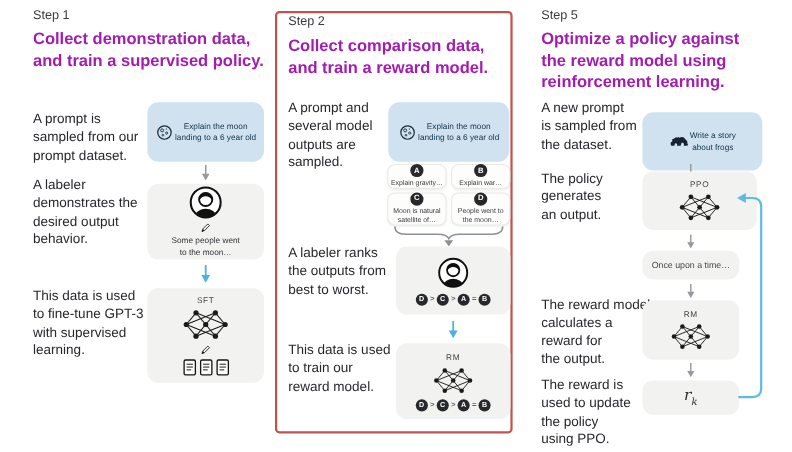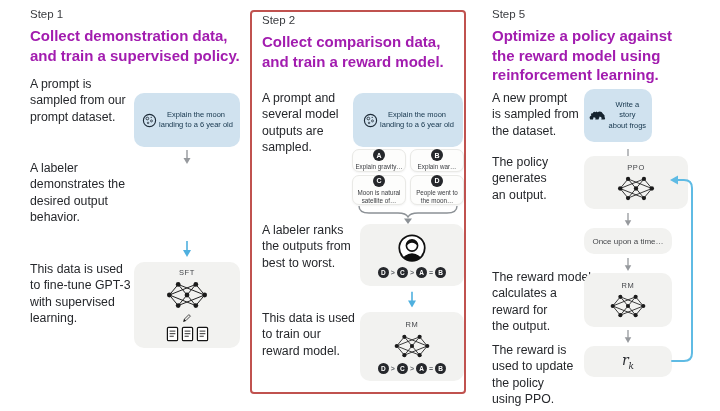--- a/index.html
+++ b/index.html
@@ -101,38 +101,48 @@
     </symbol>
   </defs>
 </svg>
 
 <div class="canvas">
 
   <div class="abs step-label" style="left:30px;top:8px;">Step 1</div>
   <div class="abs heading" style="left:30px;top:26px;width:232px;">Collect demonstration data,
 and train a supervised policy.</div>
 
-  <div class="abs body-text" style="left:30px;top:76px;width:118px;">A prompt is
+  <div class="abs body-text" style="left:30px;top:100px;width:118px;">A prompt is
 sampled from our
 prompt dataset.</div>
   <div class="abs prompt-box" style="left:134px;top:93px;width:106px;height:54px;">
     <svg width="17" height="17" viewBox="0 0 24 24">
         <use href="#sym-moon"></use>
       </svg>
     <div class="prompt-text">Explain the moon
 landing to a 6 year old</div>
   </div>
   <svg class="abs" style="left:182px;top:150px;color:#96999d;" width="10" height="14" viewBox="0 0 10 16">
       <use href="#sym-arrow-down"></use>
     </svg>
 
   <div class="abs body-text" style="left:30px;top:160px;width:122px;">A labeler
 demonstrates the
 desired output
 behavior.</div>
+  <div class="abs card" style="left:134px;top:167px;width:106px;height:69px;gap:2px;">
+    <svg width="32" height="32" viewBox="0 0 48 48">
+        <use href="#sym-labeler"></use>
+      </svg>
+    <svg width="10" height="10" viewBox="0 0 20 20">
+        <use href="#sym-pencil"></use>
+      </svg>
+    <div class="card-text">Some people went
+to the moon…</div>
+  </div>
   <svg class="abs" style="left:182px;top:239px;color:#4fb0df;" width="10" height="20" viewBox="0 0 10 16">
       <use href="#sym-arrow-down"></use>
     </svg>
 
   <div class="abs body-text" style="left:30px;top:261px;width:126px;">This data is used
 to fine-tune GPT-3
 with supervised
 learning.</div>
   <div class="abs card" style="left:134px;top:262px;width:106px;height:86px;gap:3px;">
     <div class="mini-label">SFT</div>
@@ -239,21 +249,21 @@
   </div>
 
   <div class="abs step-label" style="left:492px;top:8px;">Step 5</div>
   <div class="abs heading" style="left:492px;top:26px;width:218px;">Optimize a policy against
 the reward model using
 reinforcement learning.</div>
 
   <div class="abs body-text" style="left:492px;top:90px;width:112px;">A new prompt
 is sampled from
 the dataset.</div>
-  <div class="abs prompt-box" style="left:584px;top:89px;width:68px;height:53px;">
+  <div class="abs prompt-box" style="left:584px;top:102px;width:109px;height:53px;">
     <svg width="18" height="13" viewBox="0 0 32 22">
         <use href="#sym-frog"></use>
       </svg>
     <div class="prompt-text">Write a story
 about frogs</div>
   </div>
   <svg class="abs" style="left:623px;top:149px;color:#96999d;" width="10" height="13" viewBox="0 0 10 16">
       <use href="#sym-arrow-down"></use>
     </svg>
 

